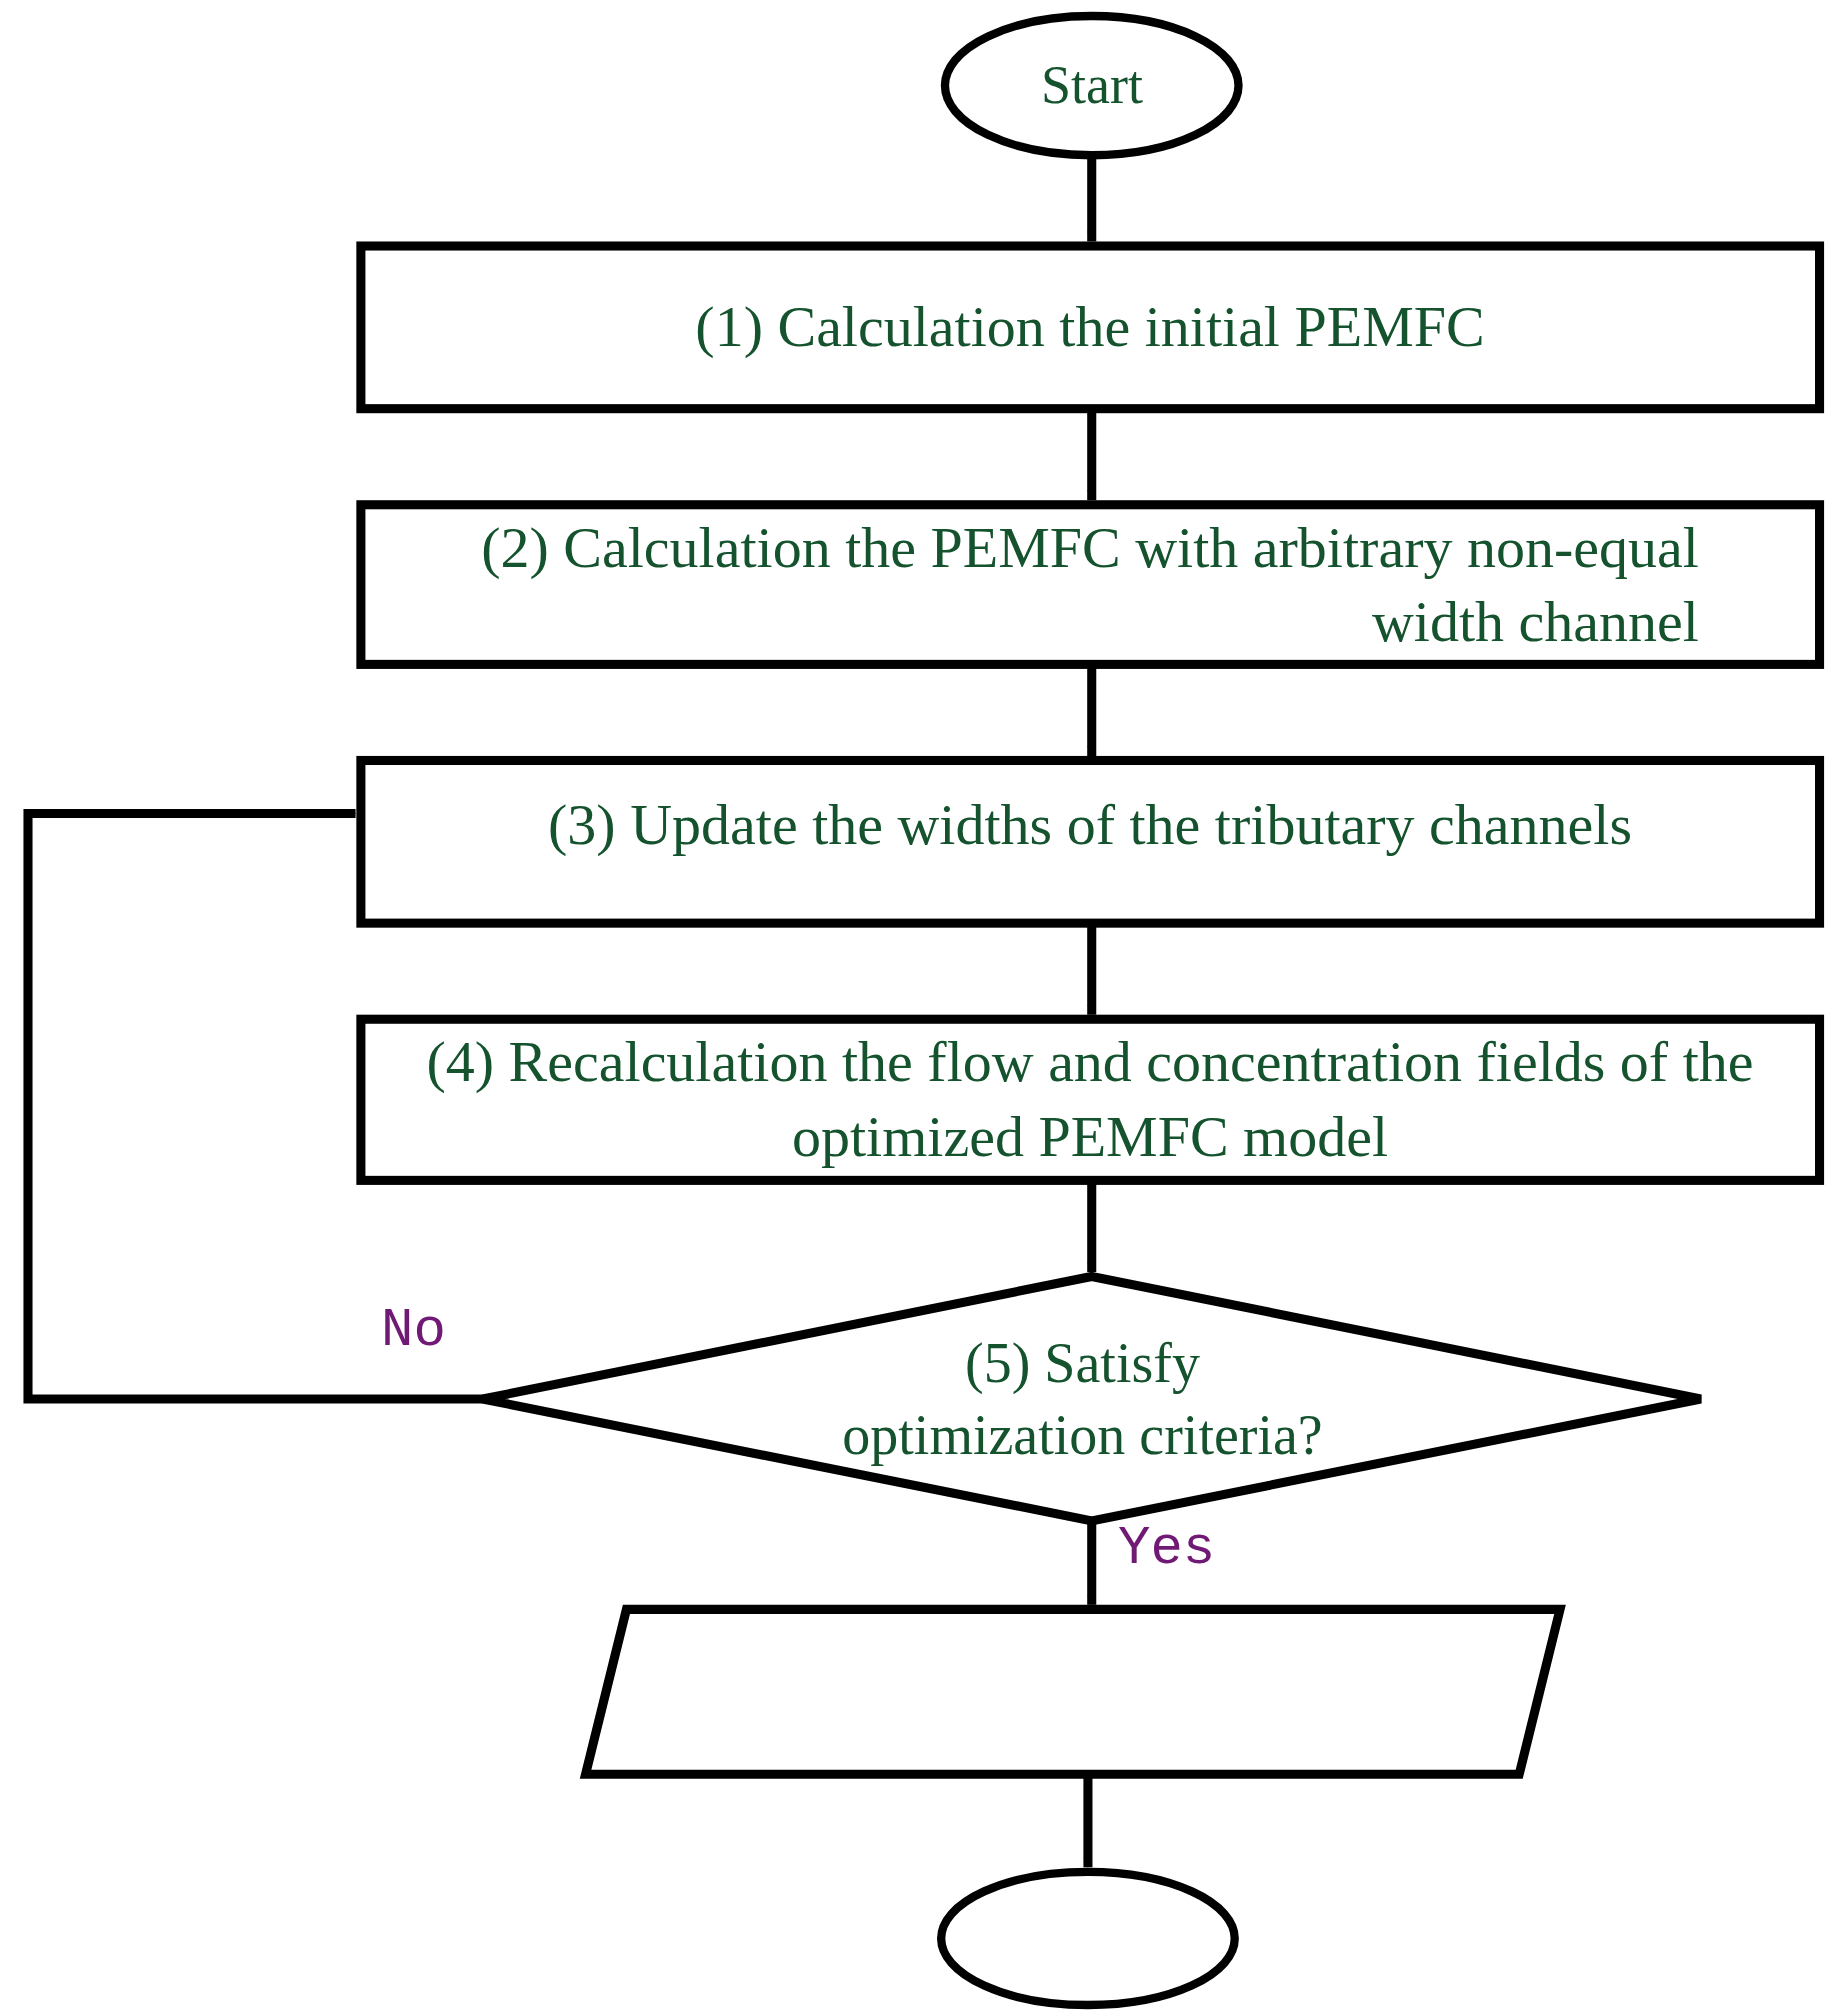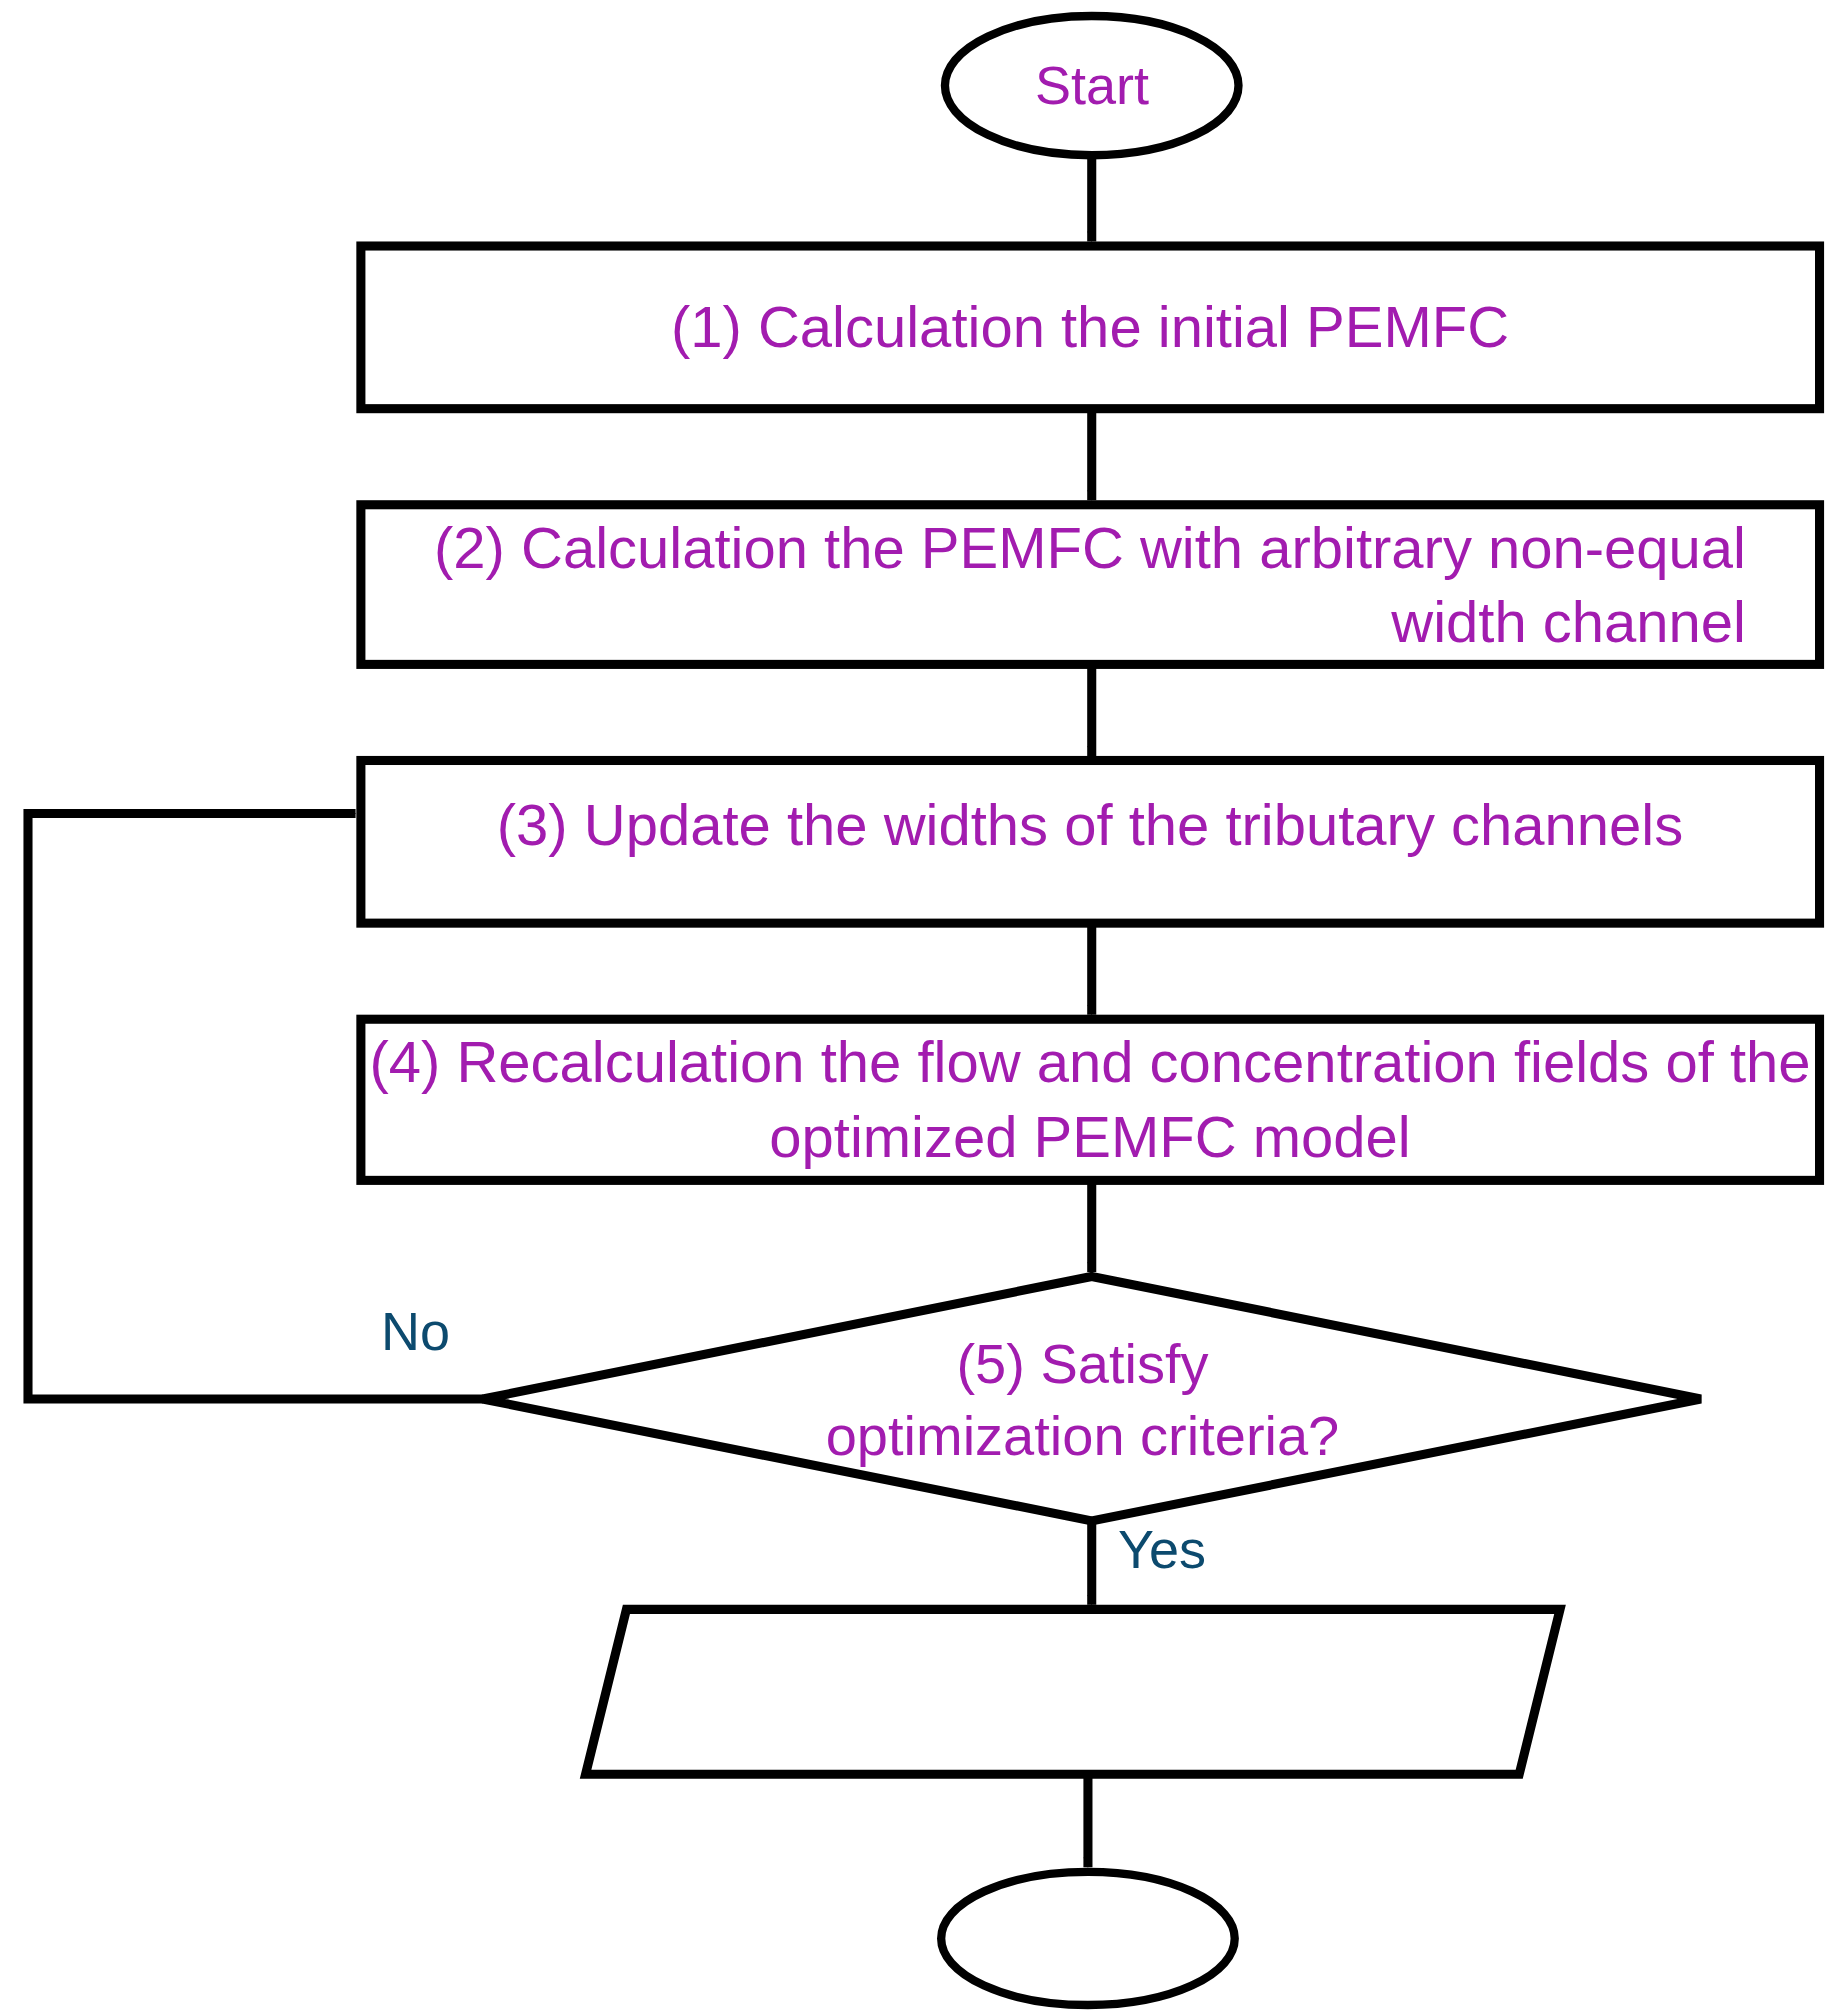--- a/index.html
+++ b/index.html
@@ -24,35 +24,35 @@
     width: 1843px;
     height: 2015px;
     display: block;
   }
   .node-label {
     position: absolute;
     display: flex;
     align-items: center;
     justify-content: center;
     text-align: center;
-    color: #a21caf;
-    font-family: Liberation Sans, sans-serif;
+    color: #14532d;
+    font-family: Liberation Serif, serif;
     font-weight: 400;
     line-height: 1.28;
     white-space: pre-line;
     pointer-events: none;
   }
   .terminal-label { font-size: 54px; }
   .process-label  { font-size: 58px; }
   .decision-label { font-size: 56px; }
   .io-label       { font-size: 58px; }
   .edge-label {
     position: absolute;
-    color: #0c4a6e;
-    font-family: Liberation Sans, sans-serif;
+    color: #701a75;
+    font-family: Liberation Mono, monospace;
     font-size: 54px;
     line-height: 1;
     white-space: nowrap;
     pointer-events: none;
   }
   .hit {
     position: absolute;
     background: transparent;
   }
 </style>

